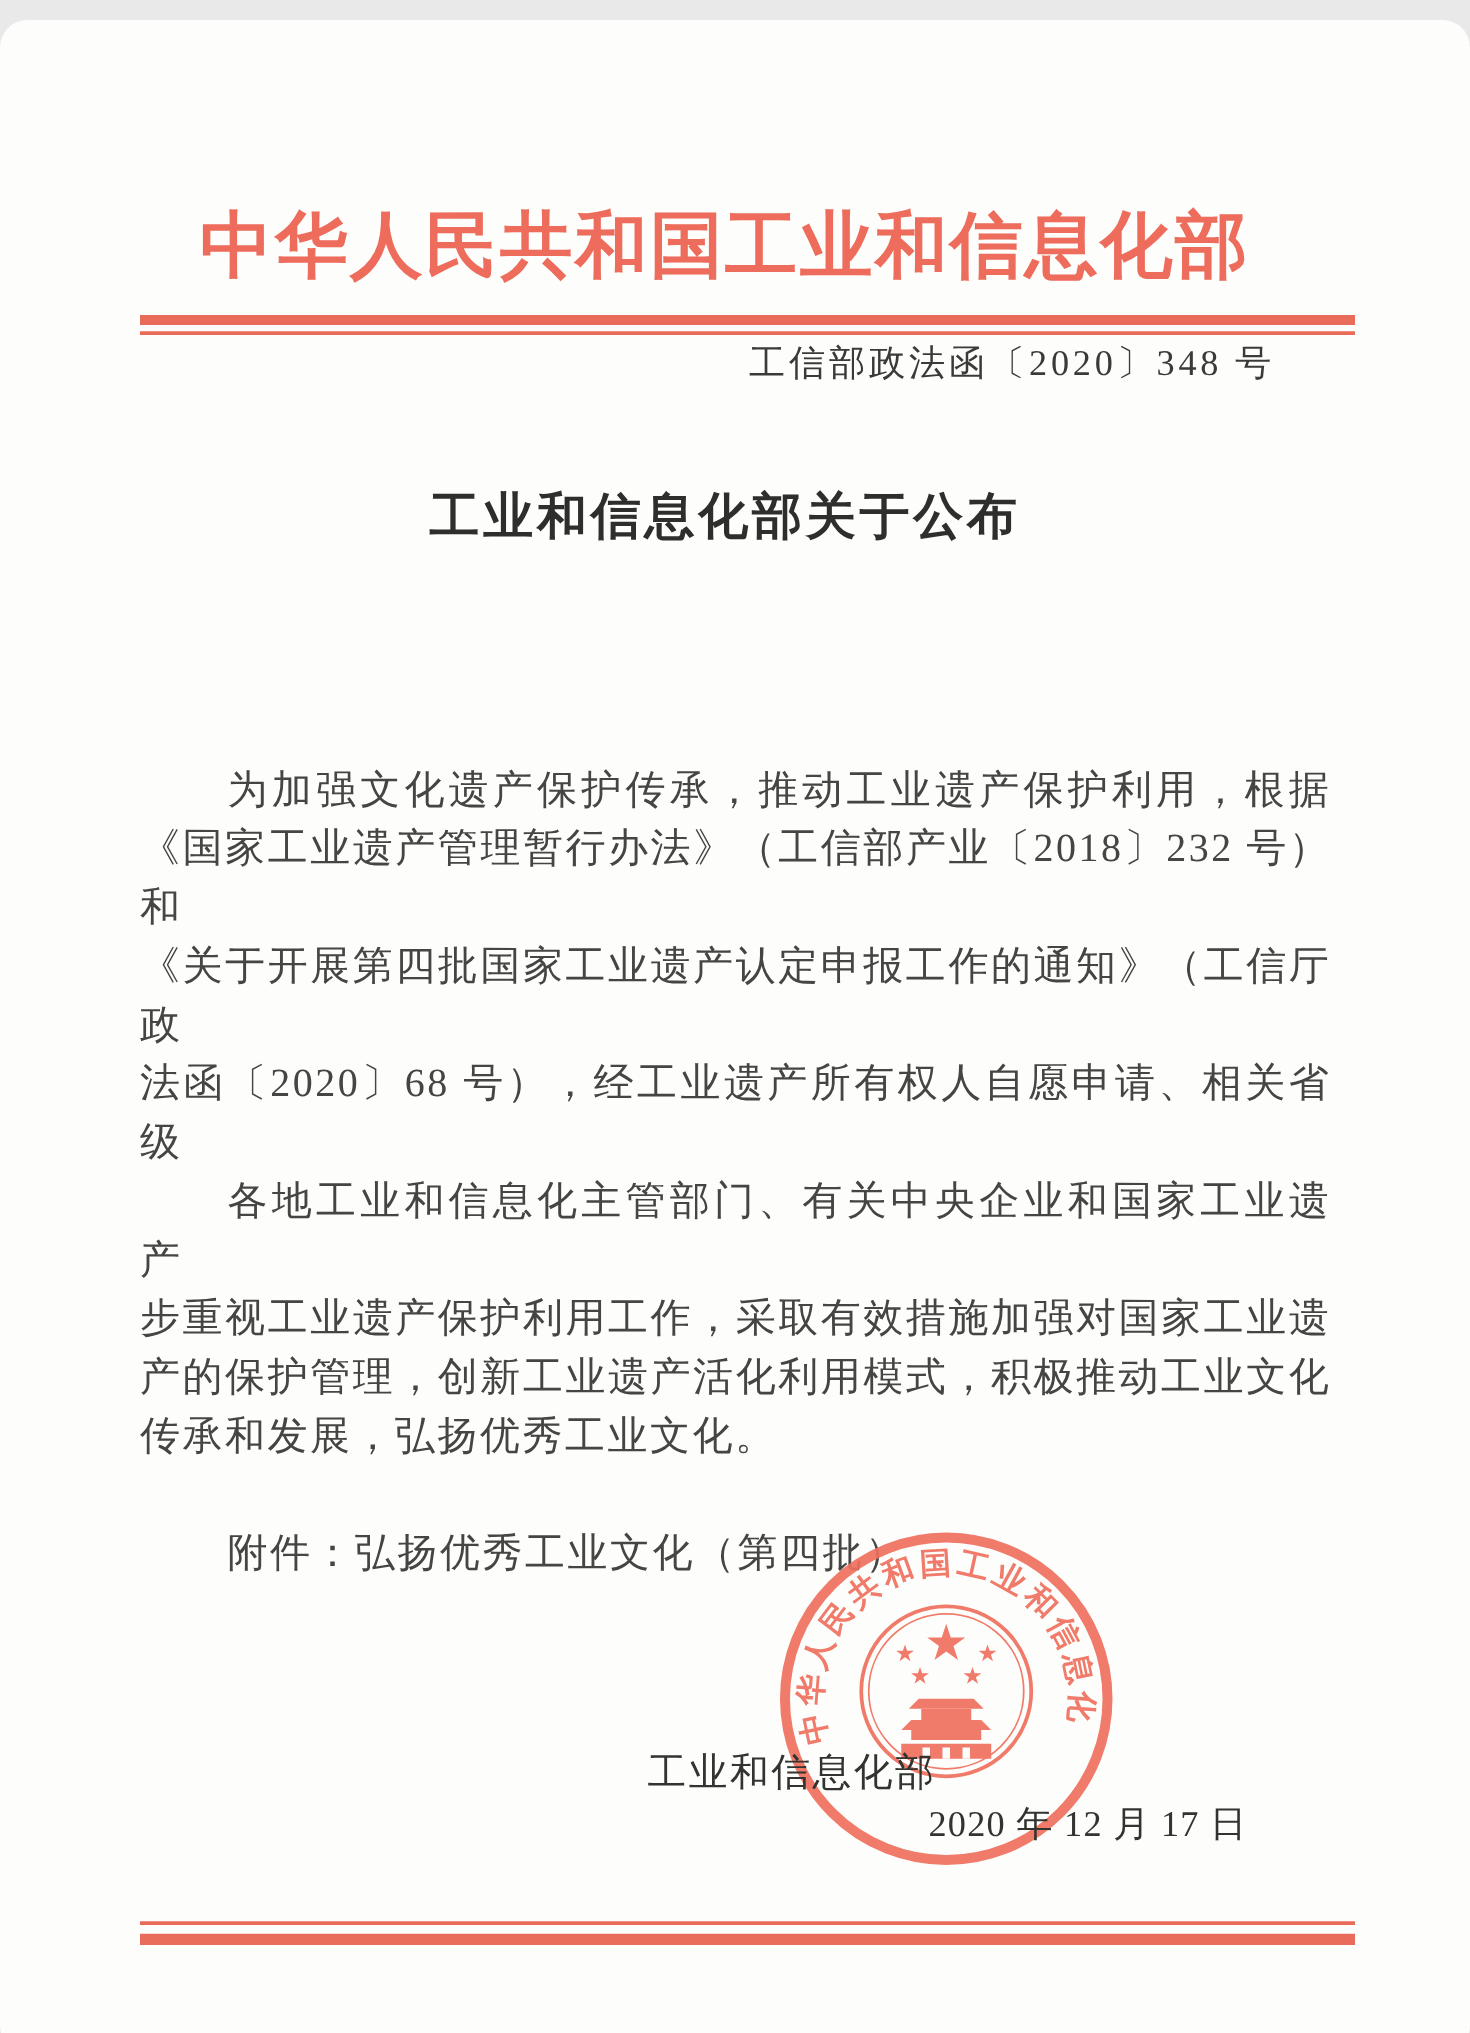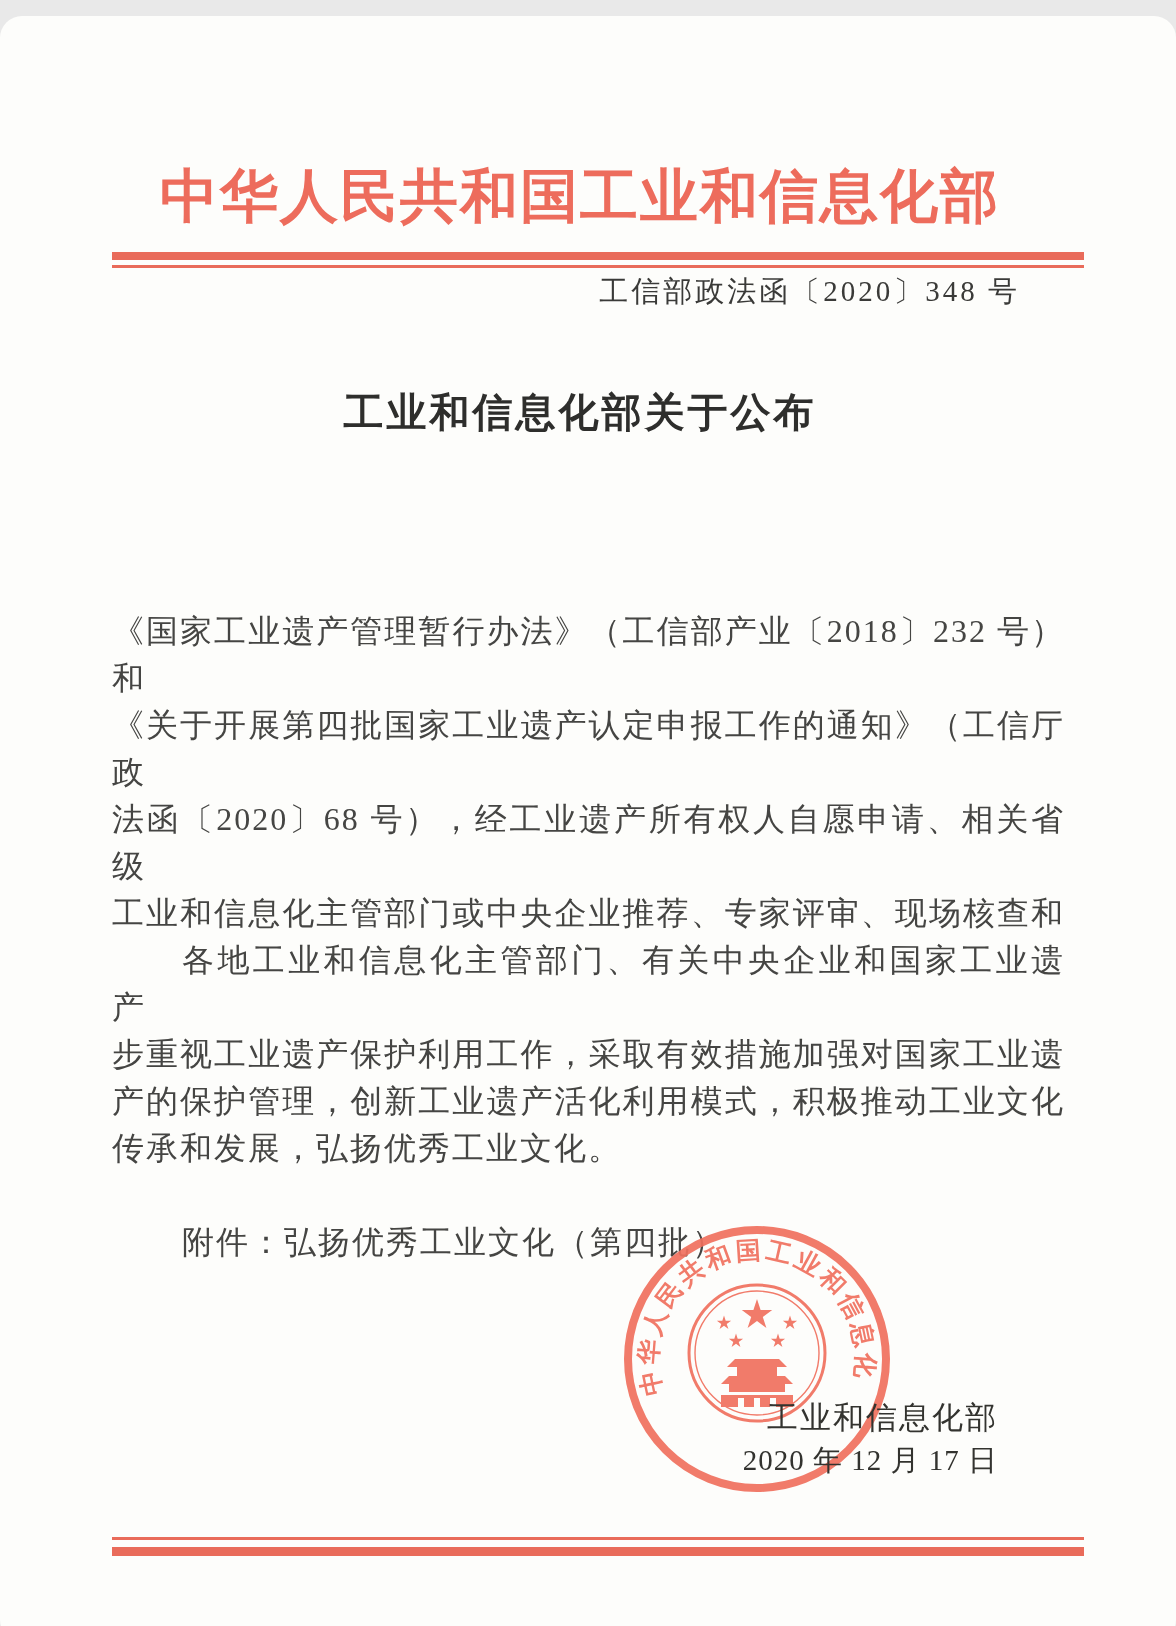--- a/index.html
+++ b/index.html
@@ -32,21 +32,21 @@
   .bline{
     font-size:32px;line-height:47px;letter-spacing:2px;
     text-align:justify;text-justify:inter-character;
   }
   .fill{text-align-last:justify;}
   .indent{text-indent:70px;}
   .spacer{height:47px;}
   
   .seal{position:absolute;left:618px;top:1204px;width:278px;height:278px;opacity:.92;}
   .signer{
-    position:absolute;top:1384px;left:518px;width:480px;text-align:right;
+    position:absolute;top:1384px;left:518px;width:480px;text-align:left;
     font-size:31px;color:#33332f;letter-spacing:2px;line-height:36px;white-space:nowrap;
   }
   .issuedate{
     position:absolute;top:1426px;left:518px;width:480px;text-align:right;
     font-size:29px;color:#33332f;letter-spacing:1px;line-height:36px;white-space:nowrap;
   }
 </style>
 </head>
 <body>
 
@@ -55,24 +55,24 @@
   <div class="agency">中华人民共和国工业和信息化部</div>
   <div class="rule rule-head-thick"></div>
   <div class="rule rule-head-thin"></div>
   <div class="docnum">工信部政法函〔2020〕348 号</div>
 
   <div class="title">
     <div>工业和信息化部关于公布</div>
   </div>
 
   <div class="bodytext">
+    <div class="bline indent fill">为加强文化遗产保护传承，推动工业遗产保护利用，根据</div>
     <div class="bline fill">《国家工业遗产管理暂行办法》（工信部产业〔2018〕232 号）和</div>
     <div class="bline fill">《关于开展第四批国家工业遗产认定申报工作的通知》（工信厅政</div>
     <div class="bline fill">法函〔2020〕68 号），经工业遗产所有权人自愿申请、相关省级</div>
-    <div class="bline fill">工业和信息化主管部门或中央企业推荐、专家评审、现场核查和</div>
     <div class="bline indent fill">各地工业和信息化主管部门、有关中央企业和国家工业遗产</div>
     <div class="bline fill">步重视工业遗产保护利用工作，采取有效措施加强对国家工业遗</div>
     <div class="bline fill">产的保护管理，创新工业遗产活化利用模式，积极推动工业文化</div>
     <div class="bline">传承和发展，弘扬优秀工业文化。</div>
     <div class="spacer"></div>
     <div class="bline indent">附件：弘扬优秀工业文化（第四批）</div>
   </div>
 
   <svg class="seal" viewBox="0 0 278 278">
     <defs>

